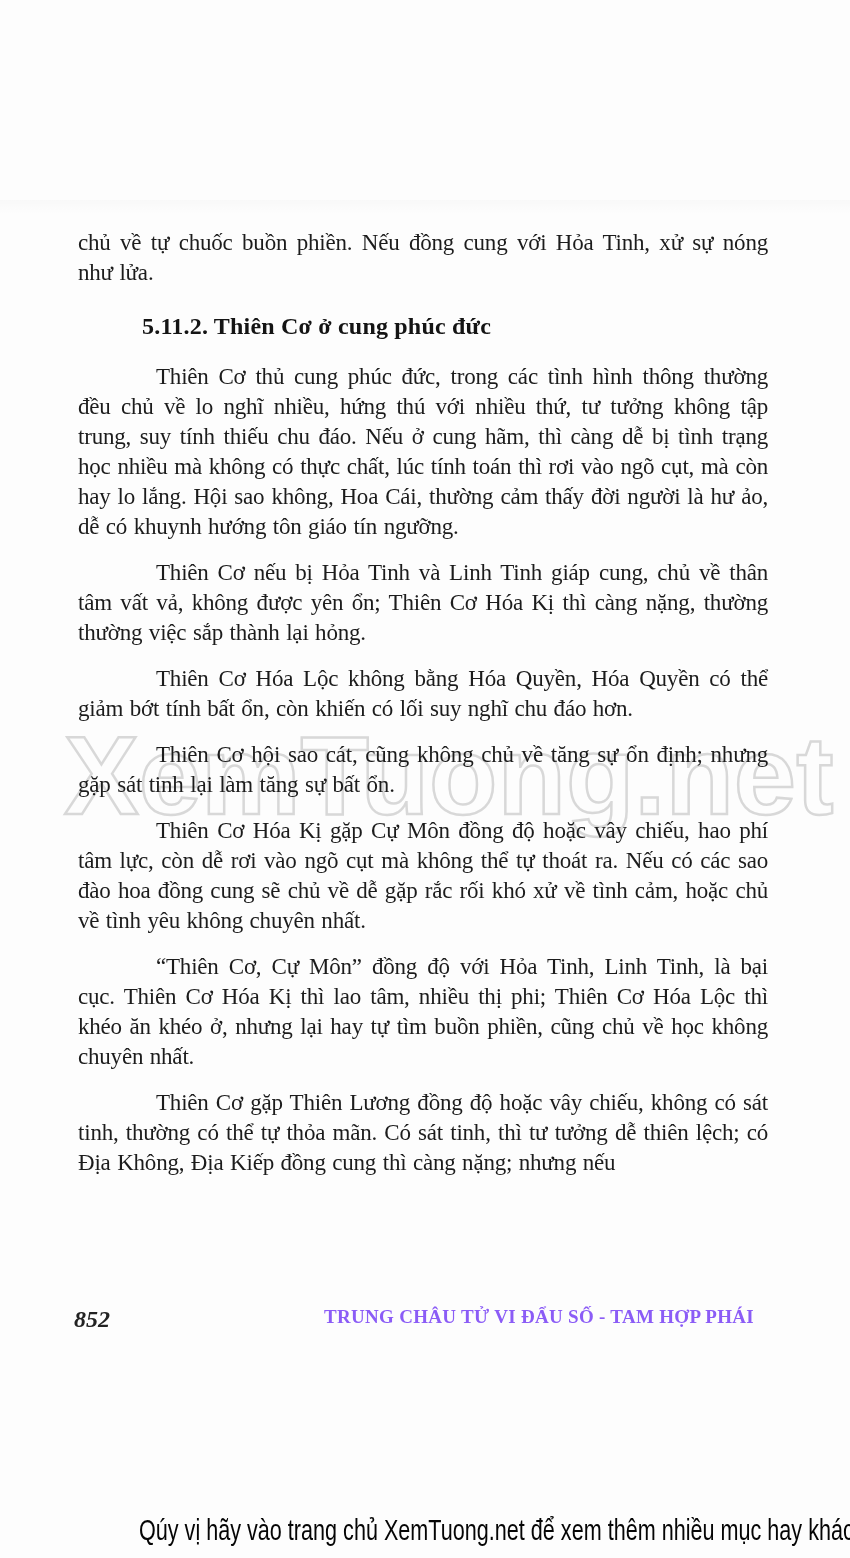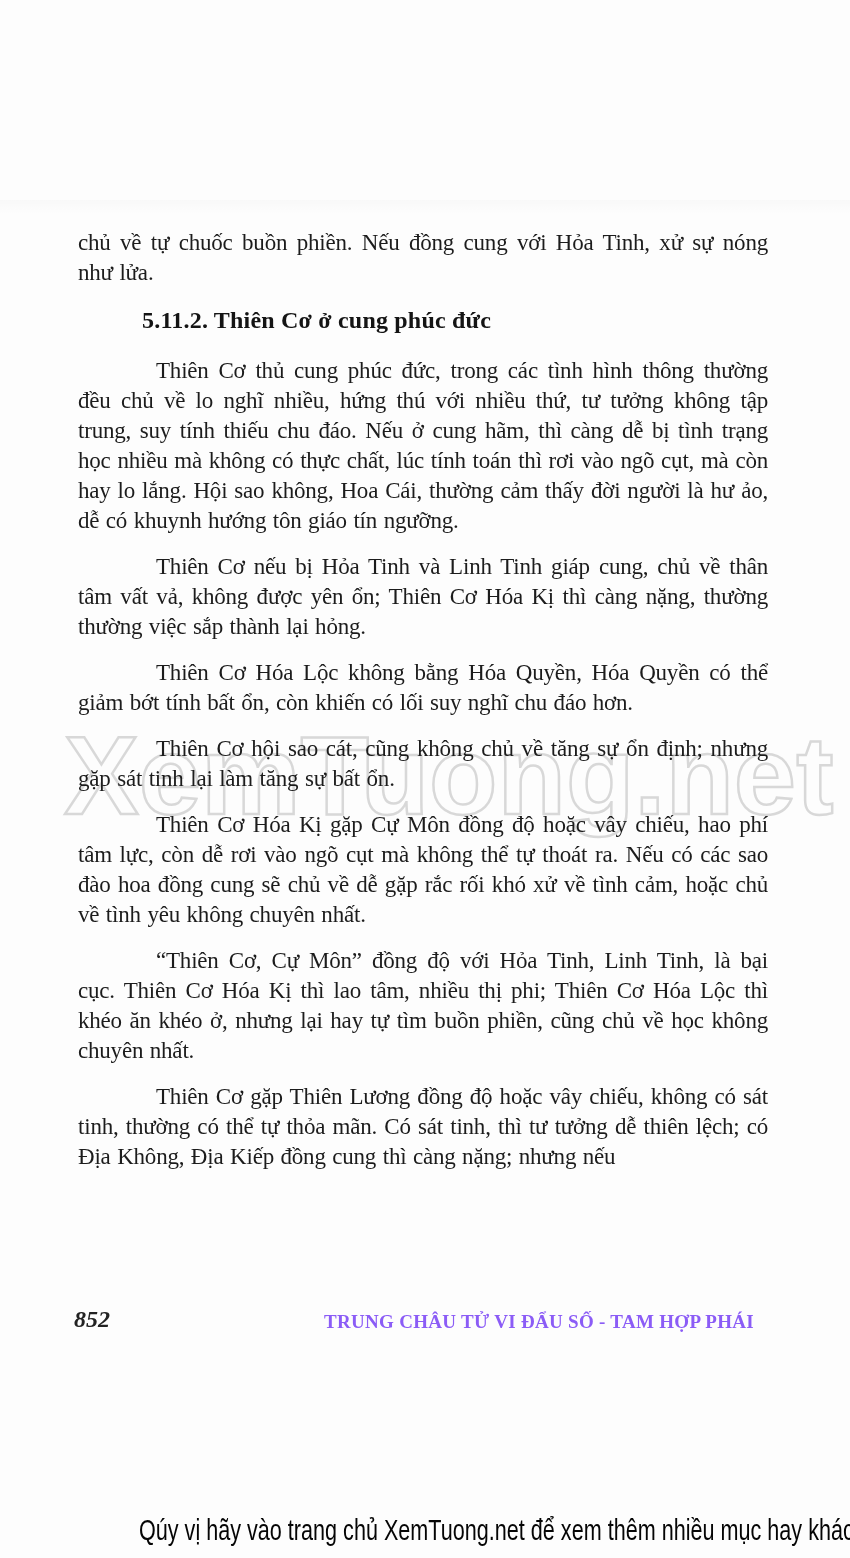--- a/index.html
+++ b/index.html
@@ -36,21 +36,21 @@
     font-size: 23px;
     line-height: 30px;
     text-align: justify;
     letter-spacing: -0.2px;
     word-spacing: 1px;
   }
   .text-column p.body.indent {
     text-indent: 78px;
   }
   .text-column h3.heading {
-    margin: 18px 0 22px 80px;
+    margin: 24px 0 22px 80px;
     font-size: 24px;
     line-height: 28px;
     font-weight: bold;
     color: #141414;
     letter-spacing: 0.2px;
   }
   .watermark {
     position: absolute;
     left: 64px;
     top: 716px;
@@ -68,21 +68,21 @@
     pointer-events: none;
     user-select: none;
   }
   .footer {
     position: absolute;
     left: 62px;
     top: 1306px;
     width: 692px;
     display: flex;
     justify-content: space-between;
-    align-items: flex-end;
+    align-items: flex-start;
   }
   .footer .page-number {
     font-size: 24px;
     font-style: italic;
     font-weight: bold;
     color: #222222;
     margin-left: 12px;
   }
   .footer .book-title {
     font-size: 19px;

